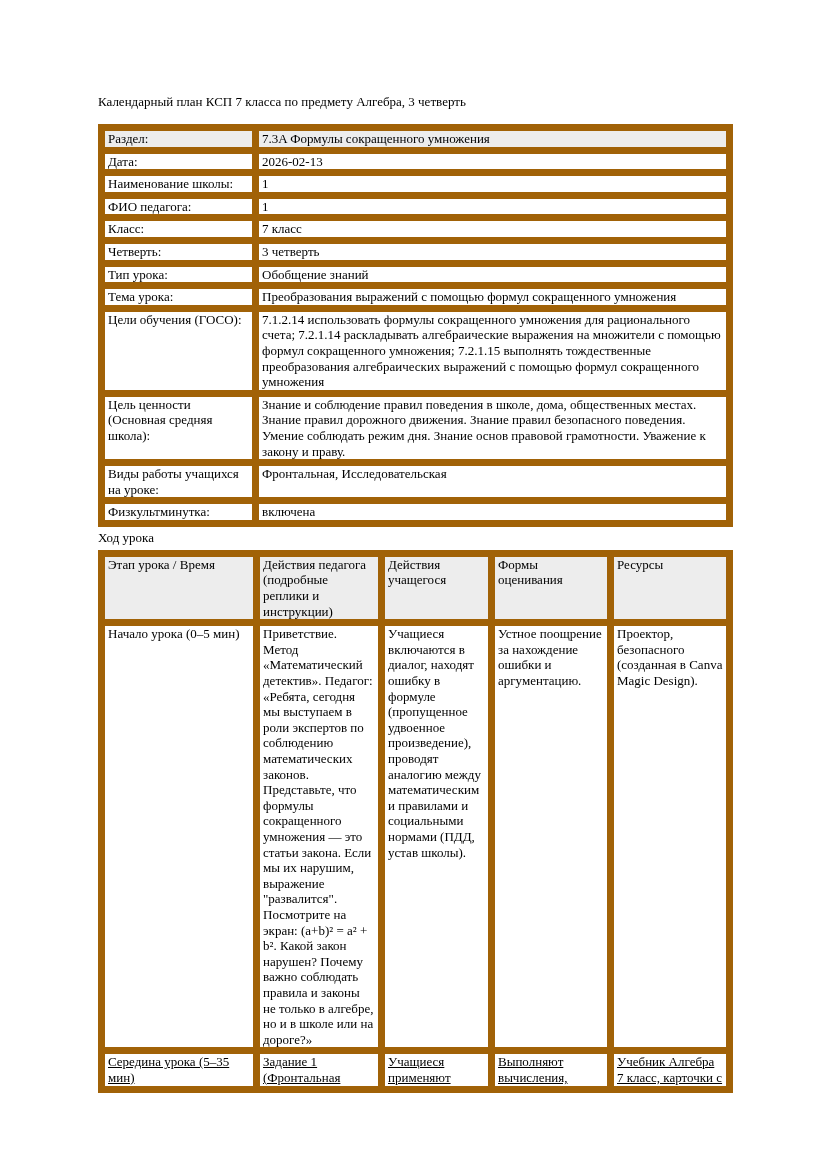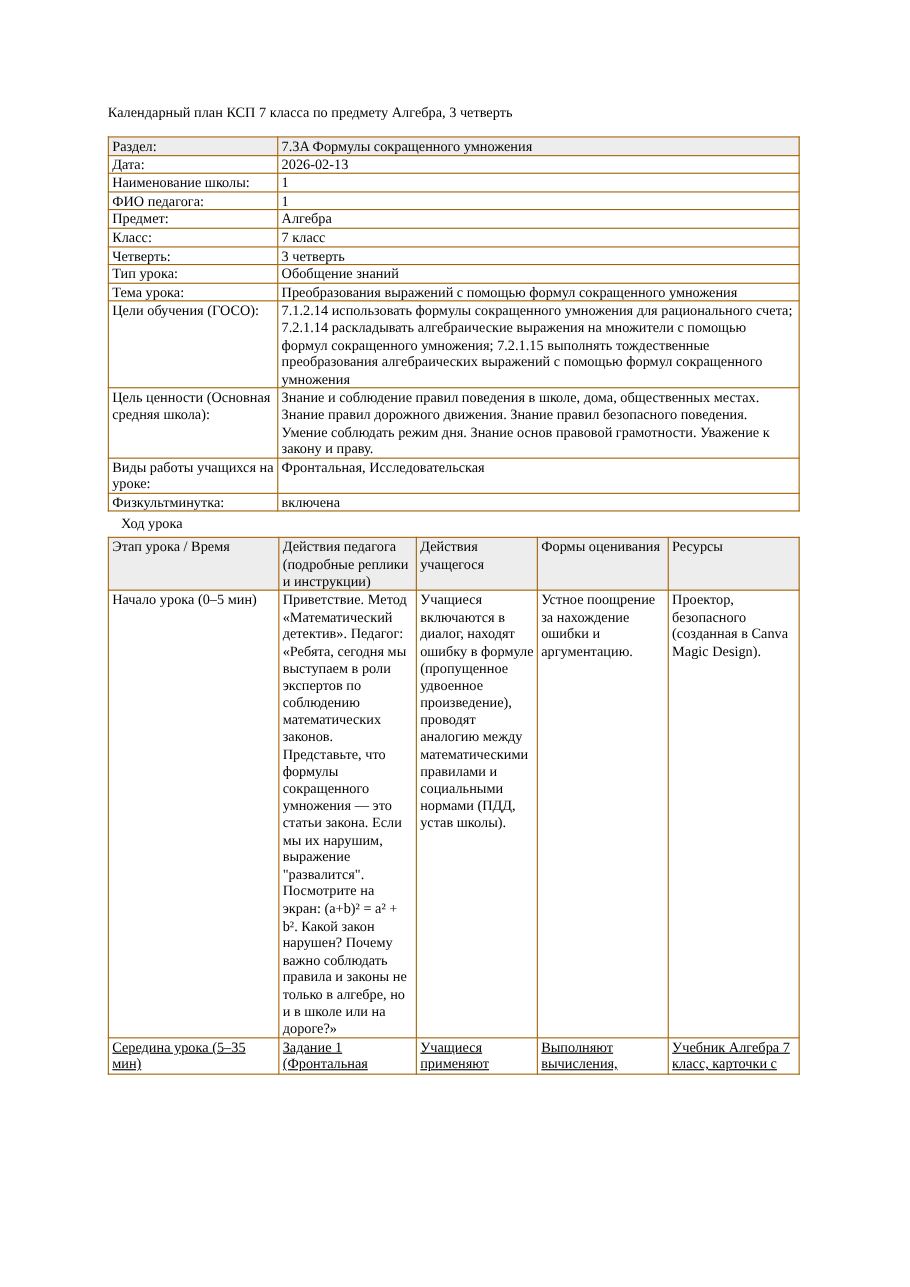--- a/index.html
+++ b/index.html
@@ -19,30 +19,30 @@
     box-sizing: border-box;
     padding: 94px 99px 0 98px;
   }
   .title { margin: 0 0 14px 0; line-height: 16px; }
   table {
     border-collapse: collapse;
     table-layout: fixed;
     width: 628px;
   }
   td, th {
-    border: 1px solid #a16207;
+    border: 7px solid #a16207;
     padding: 0 3px;
     vertical-align: top;
     line-height: 15.6px;
     font-weight: normal;
     text-align: left;
     overflow-wrap: break-word;
   }
   tr.hdr td, tr.hdr th { background: #ededed; }
-  .flow-heading { margin: 3px 0 4px 12px; line-height: 16px; }
+  .flow-heading { margin: 3px 0 4px 0; line-height: 16px; }
   .info col.c-label  { width: 154px; }
   .info col.c-value  { width: 474px; }
   .lesson col.c-stage    { width: 155px; }
   .lesson col.c-teacher  { width: 125px; }
   .lesson col.c-student  { width: 110px; }
   .lesson col.c-assess   { width: 119px; }
   .lesson col.c-resource { width: 119px; }
   .clip { height: 32px; overflow: hidden; text-decoration: underline; }
 </style>
 </head>
@@ -66,24 +66,20 @@
         <td>Дата:</td>
         <td>2026-02-13</td>
       </tr>
       <tr>
         <td>Наименование школы:</td>
         <td>1</td>
       </tr>
       <tr>
         <td>ФИО педагога:</td>
         <td>1</td>
-      </tr>
-      <tr>
-        <td>Предмет:</td>
-        <td>Алгебра</td>
       </tr>
       <tr>
         <td>Класс:</td>
         <td>7 класс</td>
       </tr>
       <tr>
         <td>Четверть:</td>
         <td>3 четверть</td>
       </tr>
       <tr>

